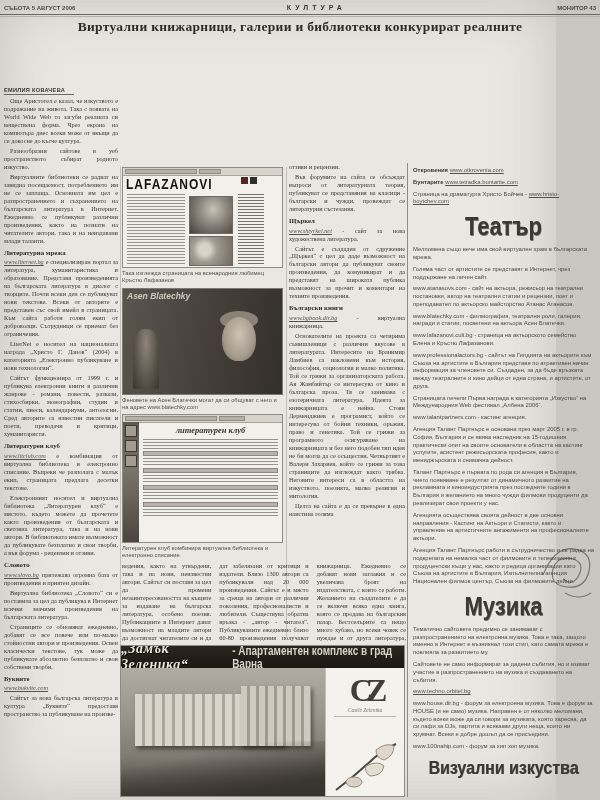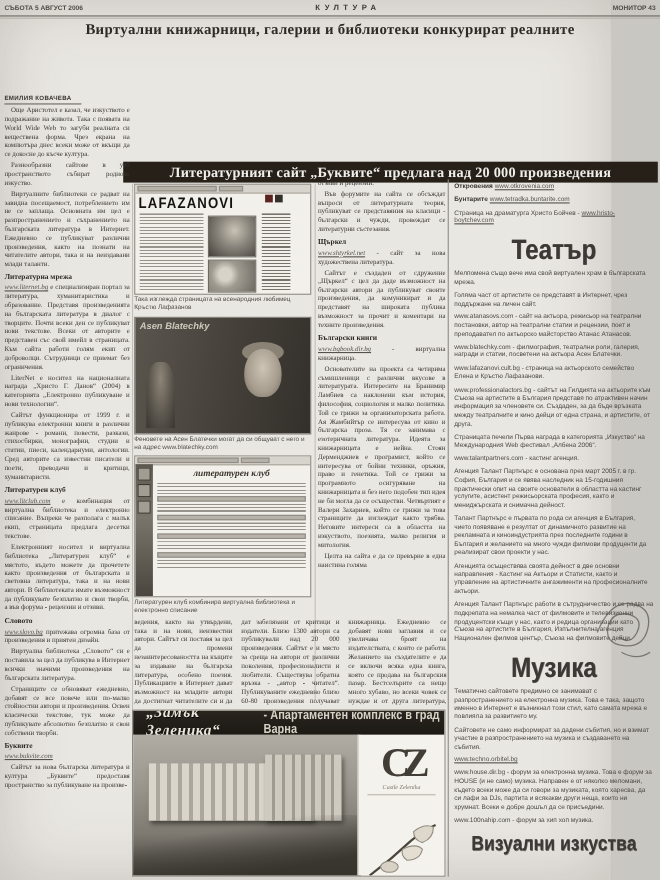--- a/index.html
+++ b/index.html
@@ -74,36 +74,36 @@
   .lit-bar{height:3px;background:#b7b3aa;border:.5px solid #8f8b84;margin:2px 4px;}
   .lstrip{position:absolute;left:0;top:7px;bottom:0;width:16px;
           background:linear-gradient(#5c574f,#7a756c 40%,#4a453e);}
   .lstrip i{display:block;margin:3px 2px;height:10px;background:#a29d93;border:.5px solid #3c3832;}
   
   .ad{position:absolute;left:120px;top:645px;width:285px;height:152px;
       border:1px solid #8f8b84;box-sizing:border-box;background:#efede7;overflow:hidden;}
   .ad-head{height:22px;background:linear-gradient(#2a251f,#1c1813);color:#e9e5da;
            display:flex;align-items:center;justify-content:center;gap:5px;}
   .ad-name{font-size:14px;font-weight:bold;font-style:italic;letter-spacing:.5px;
-           text-shadow:.5px .5px 0 #000;padding-left:12px;}
+           text-shadow:.5px .5px 0 #000;}
   .ad-desc{font-family:"Liberation Sans",sans-serif;font-size:10px;font-weight:bold;
            color:#d6d2c6;transform:scaleY(1.2);}
   .ad-photo{position:absolute;left:0;top:22px;width:207px;bottom:0;
             background:linear-gradient(180deg,#b0aca3 0%,#9b978e 35%,#7e7a72 70%,#45423b 100%);}
   .bldg{position:absolute;left:14px;top:26px;width:150px;height:52px;
         background:repeating-linear-gradient(90deg,#d9d5cb 0 7px,#aba79d 7px 10px);
         box-shadow:2px 3px 4px rgba(30,28,24,.6);}
   .bldg2{position:absolute;left:120px;top:18px;width:70px;height:60px;
         background:repeating-linear-gradient(90deg,#cfcabf 0 6px,#9f9b91 6px 9px);
         box-shadow:2px 3px 4px rgba(30,28,24,.5);}
   .fg{position:absolute;left:0;right:0;bottom:0;height:55px;
       background:linear-gradient(170deg,rgba(62,59,52,0) 30%,rgba(52,49,42,.85) 80%);}
   .ad-side{position:absolute;right:0;top:22px;width:78px;bottom:0;background:#f4f2ec;
            border-left:1px solid #c5c1b8;}
-  .cz{font-size:37px;letter-spacing:-7px;color:#423e37;text-align:center;margin-top:4px;
+  .cz{font-size:32px;letter-spacing:-7px;color:#423e37;text-align:center;margin-top:4px;
       font-weight:bold;font-family:"Liberation Serif",serif;}
   .cz-sub{font-size:5.5px;font-style:italic;text-align:center;color:#7b766c;margin-top:-2px;}
   .cz-line{height:1px;background:#b9b5ac;margin:3px 8px;}
   
   .sidebar{position:absolute;left:410px;top:163px;width:187px;height:634px;overflow:hidden;}
   .sb-head{height:15px;background:#2c2620;color:#f0efe9;display:flex;align-items:center;
            justify-content:center;font-family:"Liberation Sans",sans-serif;
            font-size:9px;font-weight:bold;letter-spacing:.2px;transform-origin:left;}
   .sb-body{padding:4px 3px;font-family:"Liberation Sans",sans-serif;font-size:5.9px;
            line-height:1.32;color:#4c4944;text-align:left;}
@@ -123,21 +123,20 @@
 
   <div class="masthead">
     <span>СЪБОТА 5 АВГУСТ 2006</span>
     <span class="mid">КУЛТУРА</span>
     <span>МОНИТОР 43</span>
   </div>
   <div class="rule r1"></div>
   <div class="rule r2"></div>
 
   <div class="kicker">Виртуални книжарници, галерии и библиотеки конкурират реалните</div>
-  <div class="banner">Литературният сайт „Буквите“ предлага над 20 000 произведения</div>
 
   <div class="vsep" style="left:120px;top:167px;height:630px;"></div>
   <div class="vsep" style="left:286px;top:167px;height:470px;"></div>
   <div class="vsep" style="left:407px;top:163px;height:634px;background:#8f8b84;"></div>
 
   <div class="byline">ЕМИЛИЯ КОВАЧЕВА</div>
   <div class="col1 txtcol">
     <p>Още Аристотел е казал, че изкуството е подражание на живота. Така с появата на World Wide Web то загуби реалната си веществена форма. Чрез екрана на компютъра днес всеки може от вкъщи да се докосне до късче култура.</p>
     <p>Разнообразни сайтове в уеб пространството събират родното изкуство.</p>
     <p>Виртуалните библиотеки се радват на завидна посещаемост, потреблението им не се заплаща. Основната им цел е разпространението и съхранението на българската литература в Интернет. Ежедневно се публикуват различни произведения, както на познати на читателите автори, така и на неиздавани млади таланти.</p>

